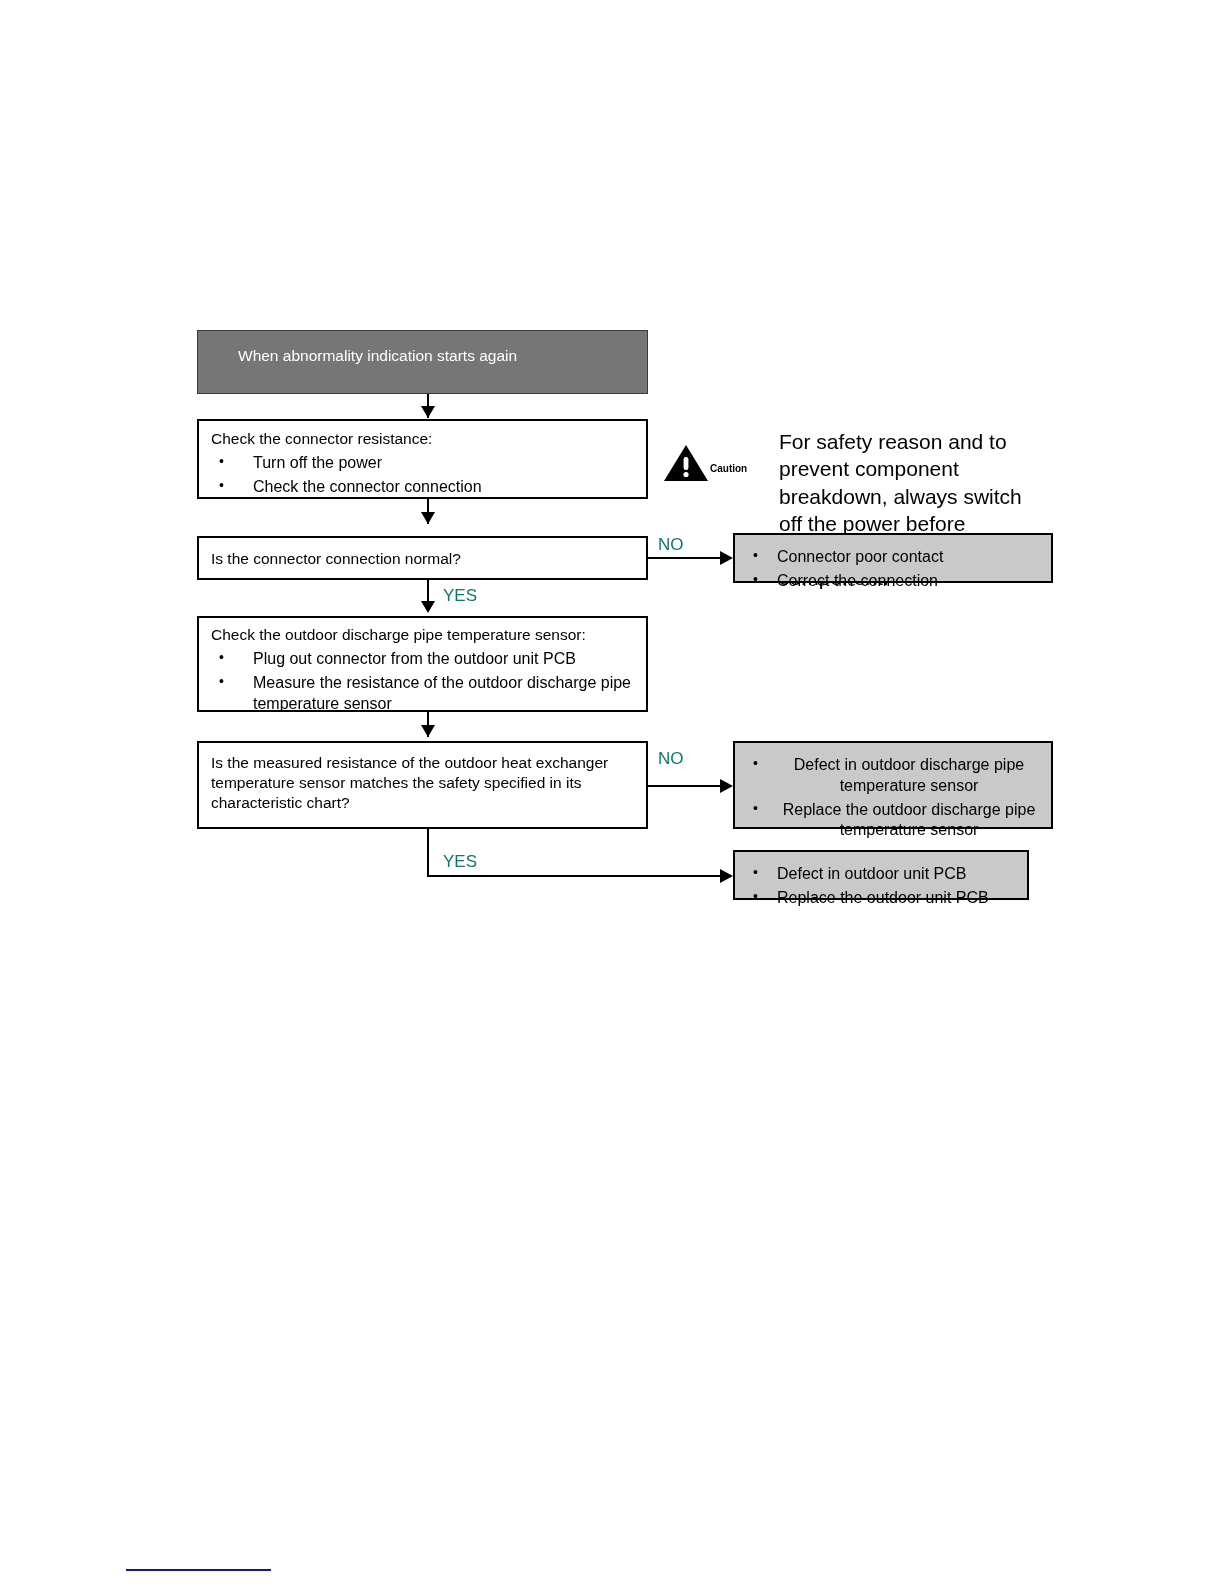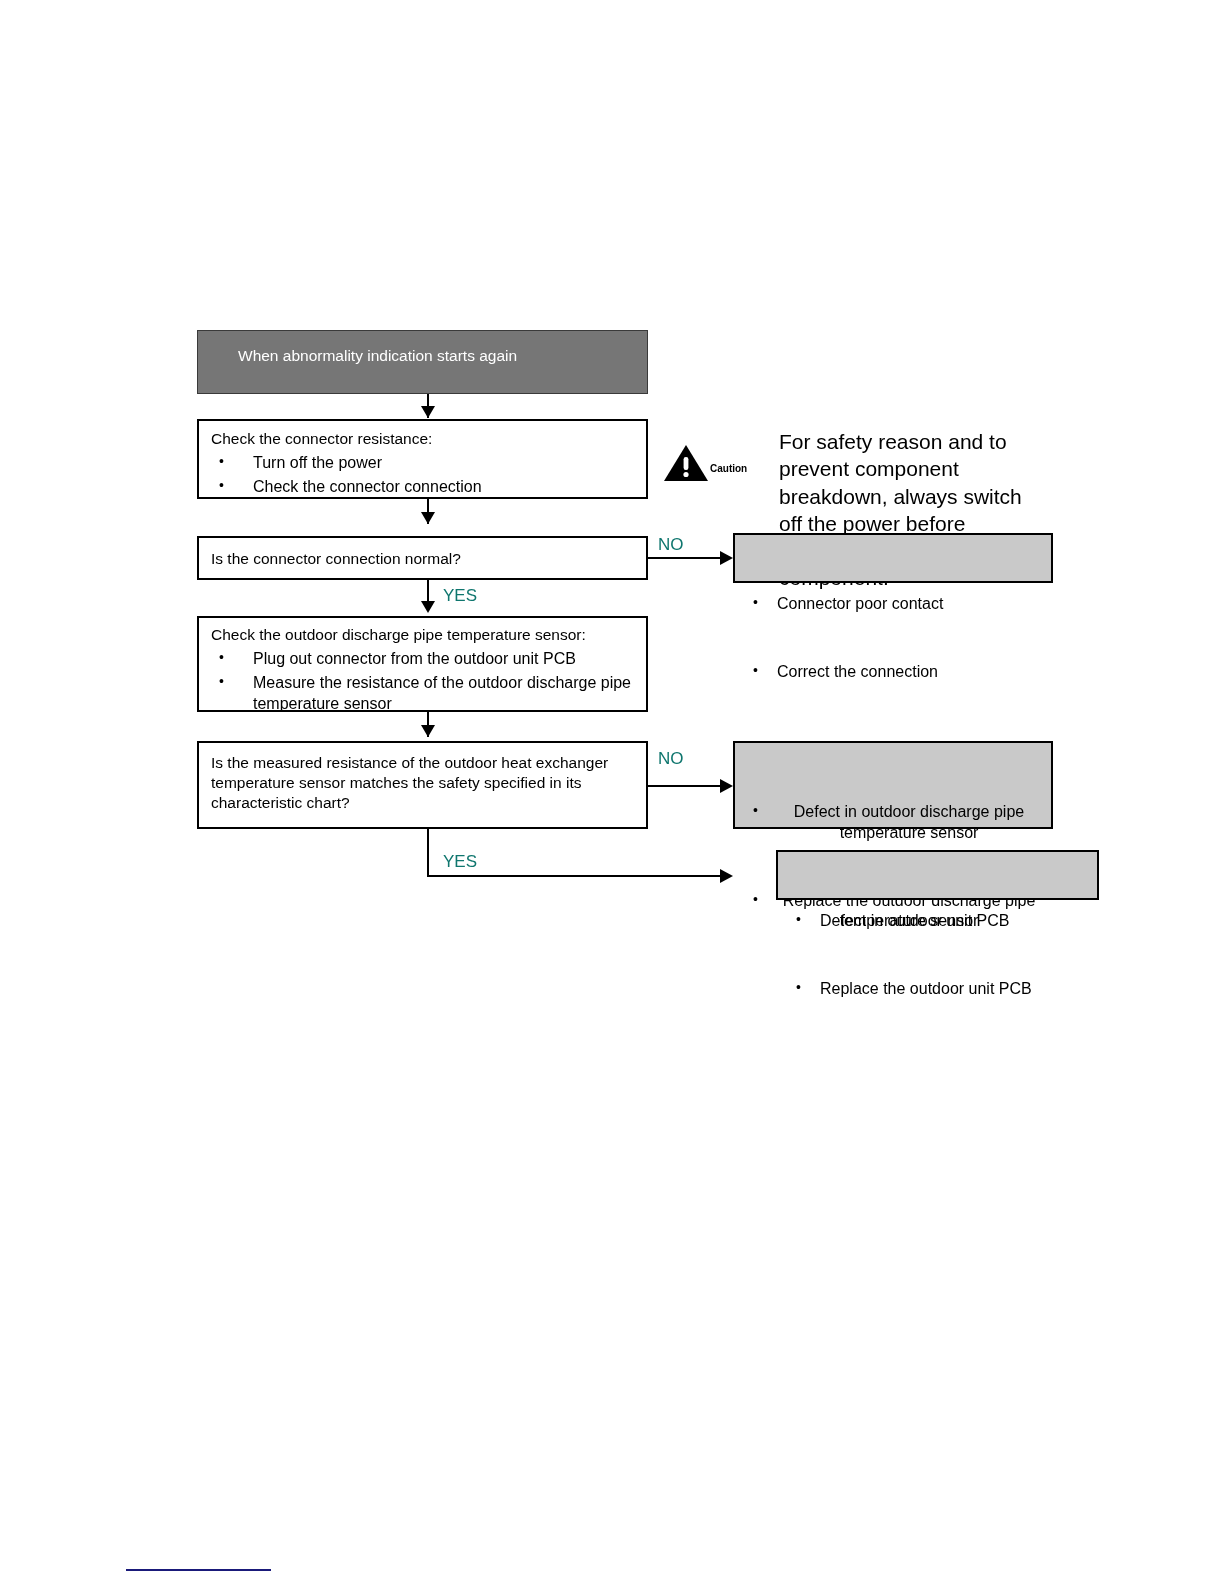--- a/index.html
+++ b/index.html
@@ -74,21 +74,20 @@
   }
   ul.bullets li::before {
     content: "\2022";
     position: absolute;
     left: 8px;
     top: -1px;
     font-size: 14px;
     line-height: 1.30;
   }
   .box-outcome ul.bullets li {
-    margin-top: 47px;
   }
   .box-outcome ul.bullets li::before {
     left: 18px;
   }
 
   
   .vline {
     position: absolute;
     width: 2px;
     background: #000000;
@@ -234,21 +233,21 @@
       <li>Defect in outdoor discharge pipe temperature sensor</li>
       <li>Replace the outdoor discharge pipe temperature sensor</li>
     </ul>
   </div>
 
   <div class="vline" style="left:427px; top:829px; height:48px;"></div>
   <div class="hline" style="left:427px; top:875px; width:299px;"></div>
   <div class="arrow-right" style="left:720px; top:869px;"></div>
   <div class="edge-label" style="left:443px; top:853px;">YES</div>
 
-  <div class="box box-outcome" style="left:776px; top:850px; width:323px; height:50px;">
+  <div class="box box-outcome" style="left:733px; top:850px; width:296px; height:50px;">
     <ul class="bullets" style="position:absolute; left:0; top:8px; right:8px;">
       <li>Defect in outdoor unit PCB</li>
       <li>Replace the outdoor unit PCB</li>
     </ul>
   </div>
 
   <div class="footer-rule" style="left:126px; top:1569px; width:145px;"></div>
 
 </div>
 

